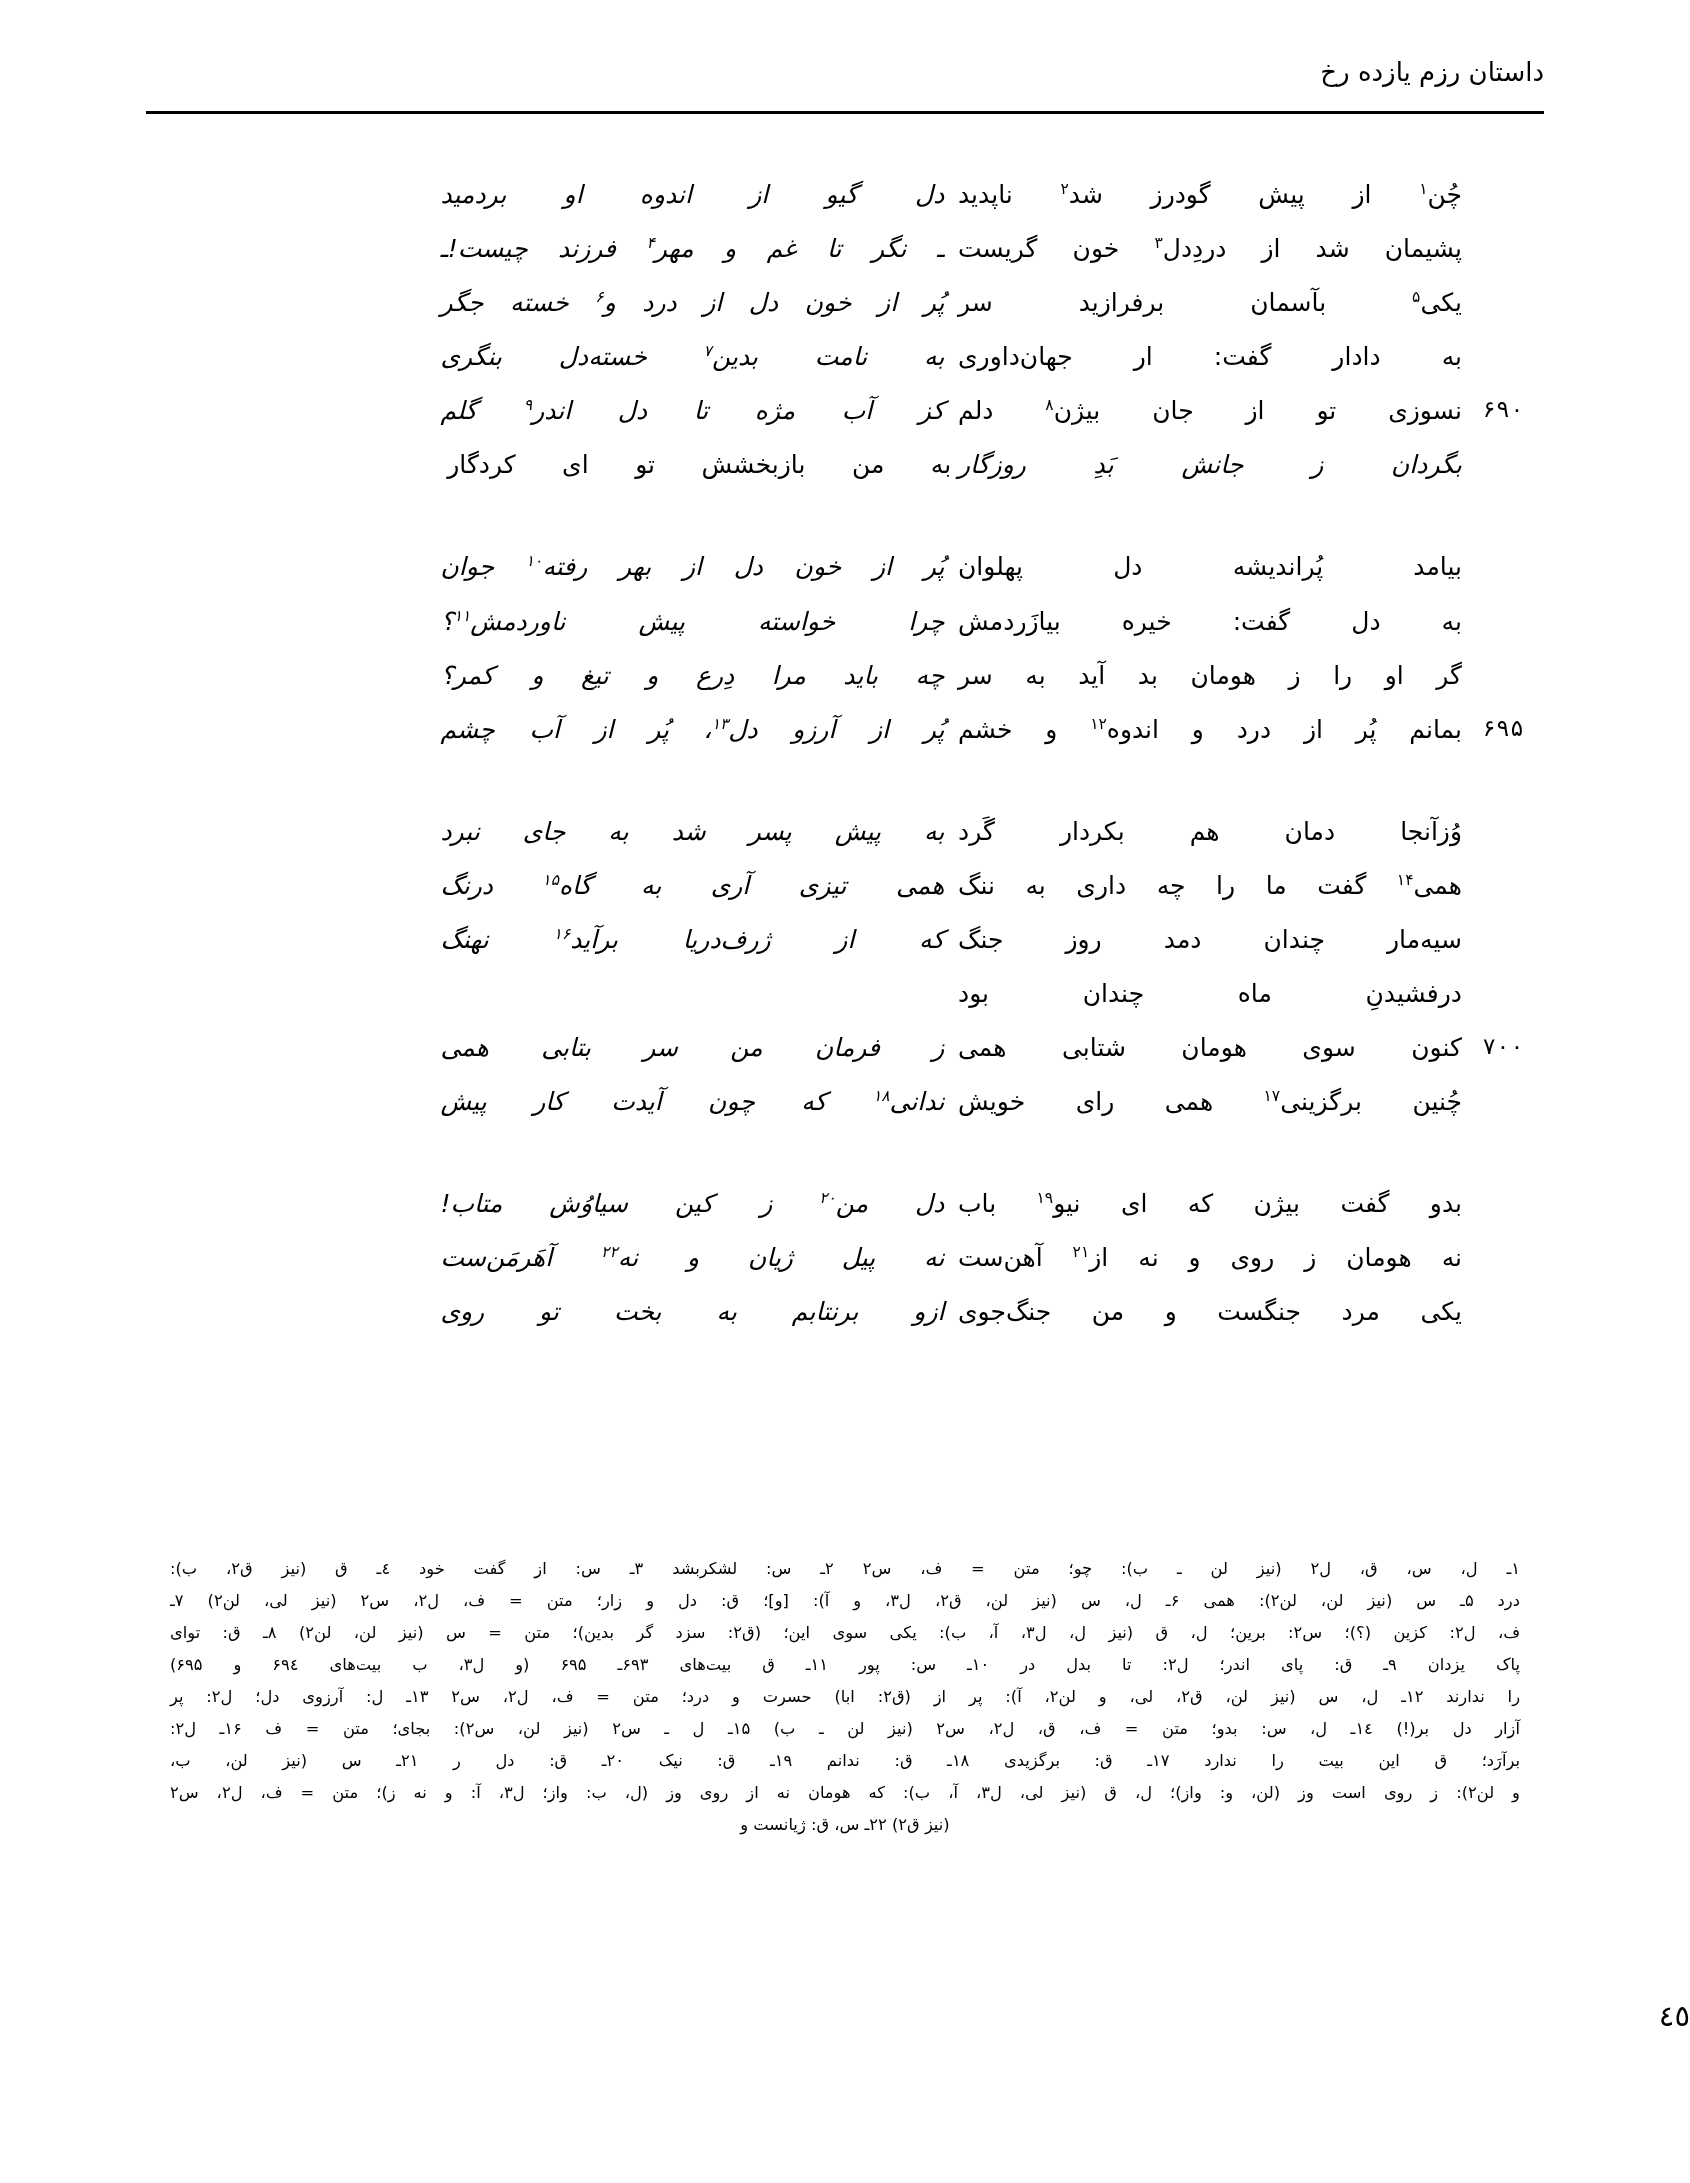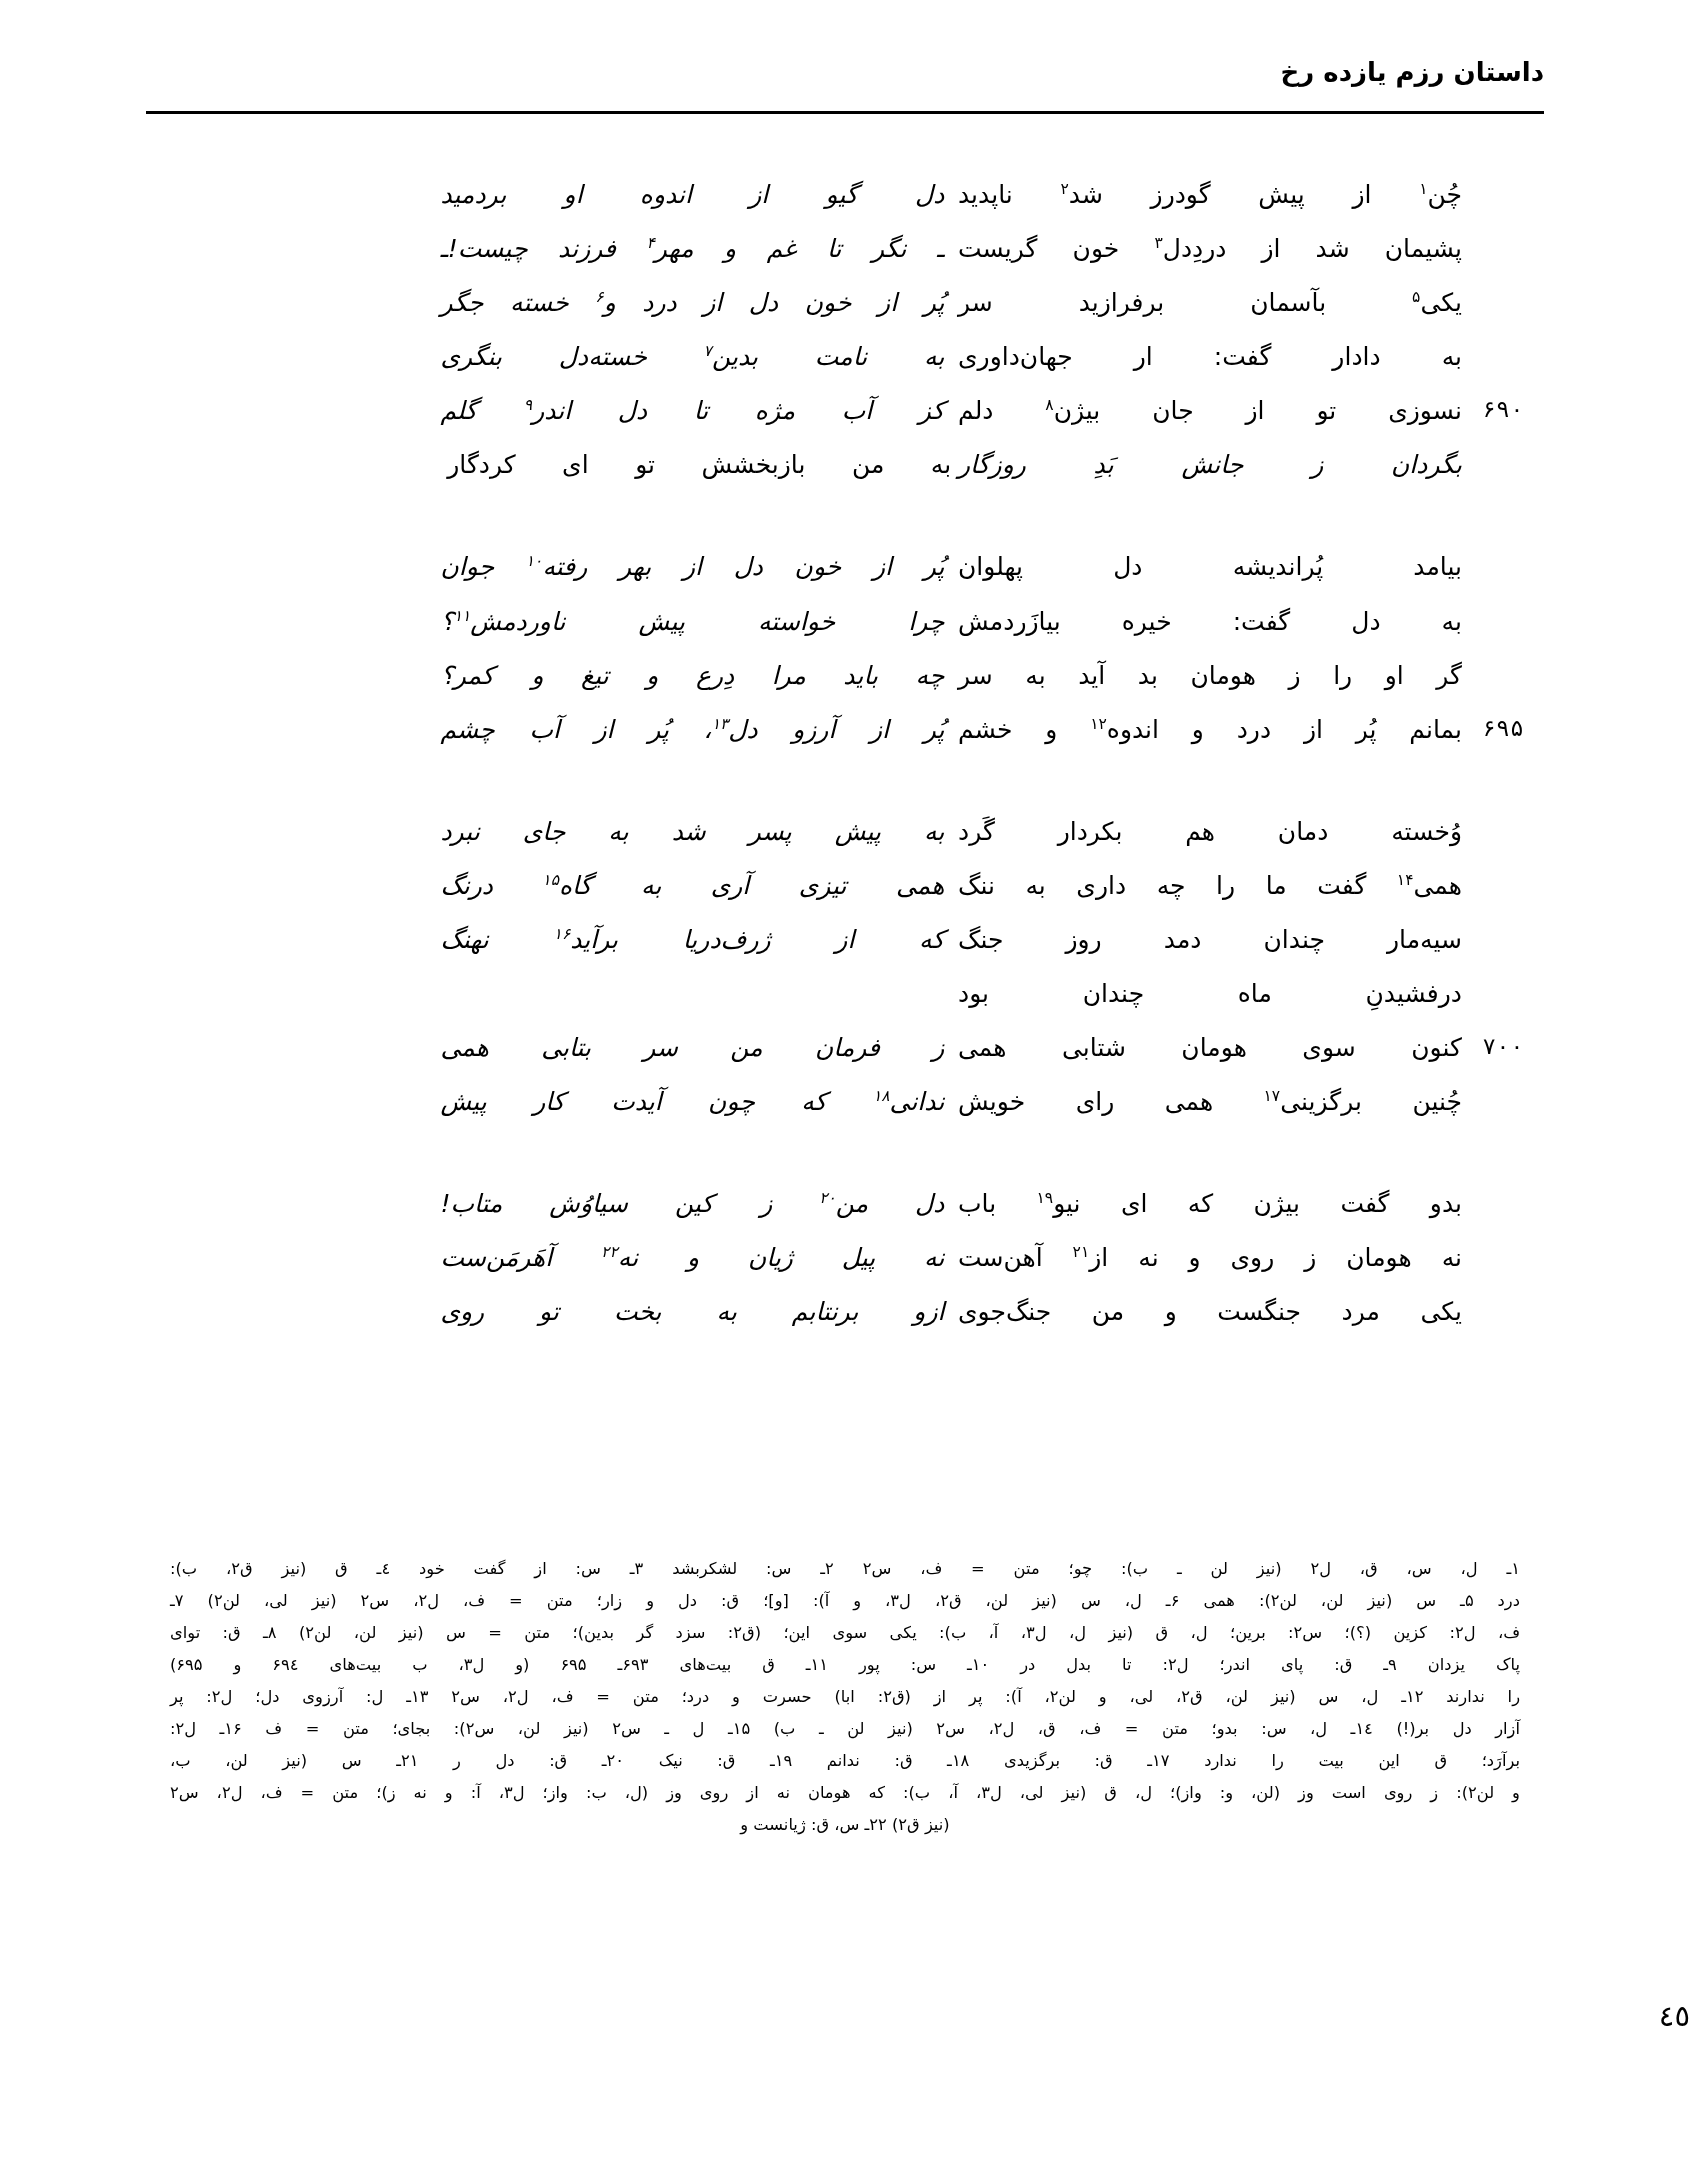--- a/index.html
+++ b/index.html
@@ -27,21 +27,21 @@
   
   .header-zone {
     position: absolute;
     top: 59px;
     right: 146px;
     left: 146px;
     height: 75px;
   }
   .running-head {
     font-size: 26px;
-    font-weight: 700;
+    font-weight: 400;
     letter-spacing: 0.3px;
     line-height: 1;
     text-align: right;
     color: #000;
   }
   .head-rule {
     position: absolute;
     top: 52px;
     right: 0;
     left: 0;
@@ -244,21 +244,21 @@
           </div>
           <div class="hemistich left">
             <span class="spread">پُر از آرزو دل<sup class="fn">۱۳</sup>، پُر از آب چشم</span>
           </div>
         </div>
       </div>
       <div class="stanza">
         <div class="couplet">
           <div class="linenum"></div>
           <div class="hemistich right">
-            <span class="spread">وُخسته دمان هم بکردار گَرد</span>
+            <span class="spread">وُزآنجا دمان هم بکردار گَرد</span>
           </div>
           <div class="hemistich left">
             <span class="spread">به پیش پسر شد به جای نبرد</span>
           </div>
         </div>
         <div class="couplet">
           <div class="linenum"></div>
           <div class="hemistich right">
             <span class="spread">همی<sup class="fn">۱۴</sup> گفت ما را چه داری به ننگ</span>
           </div>

